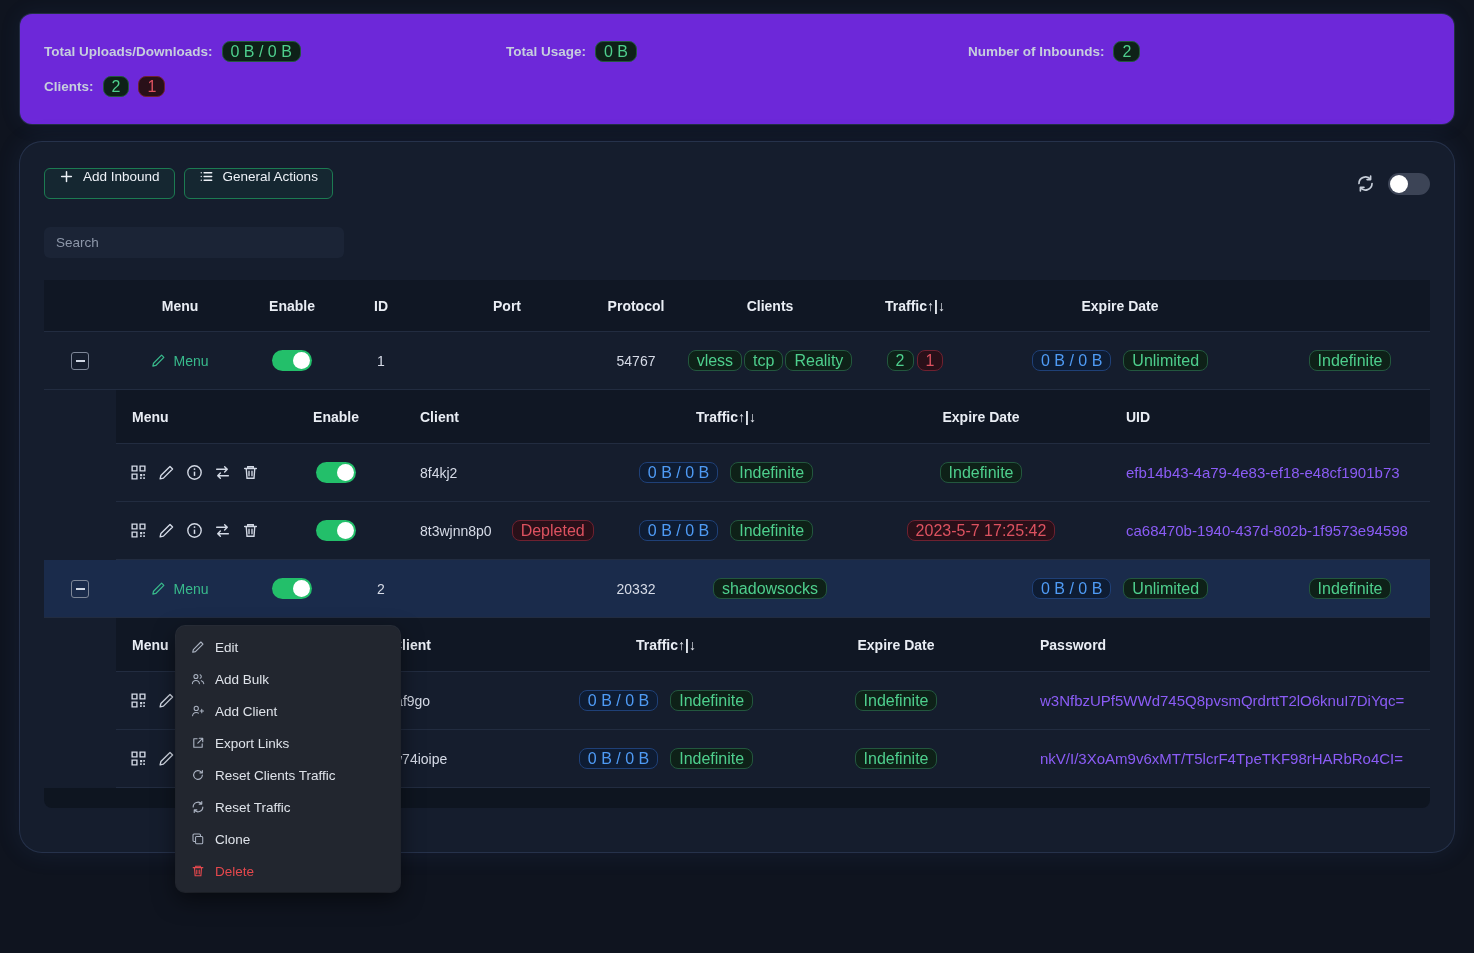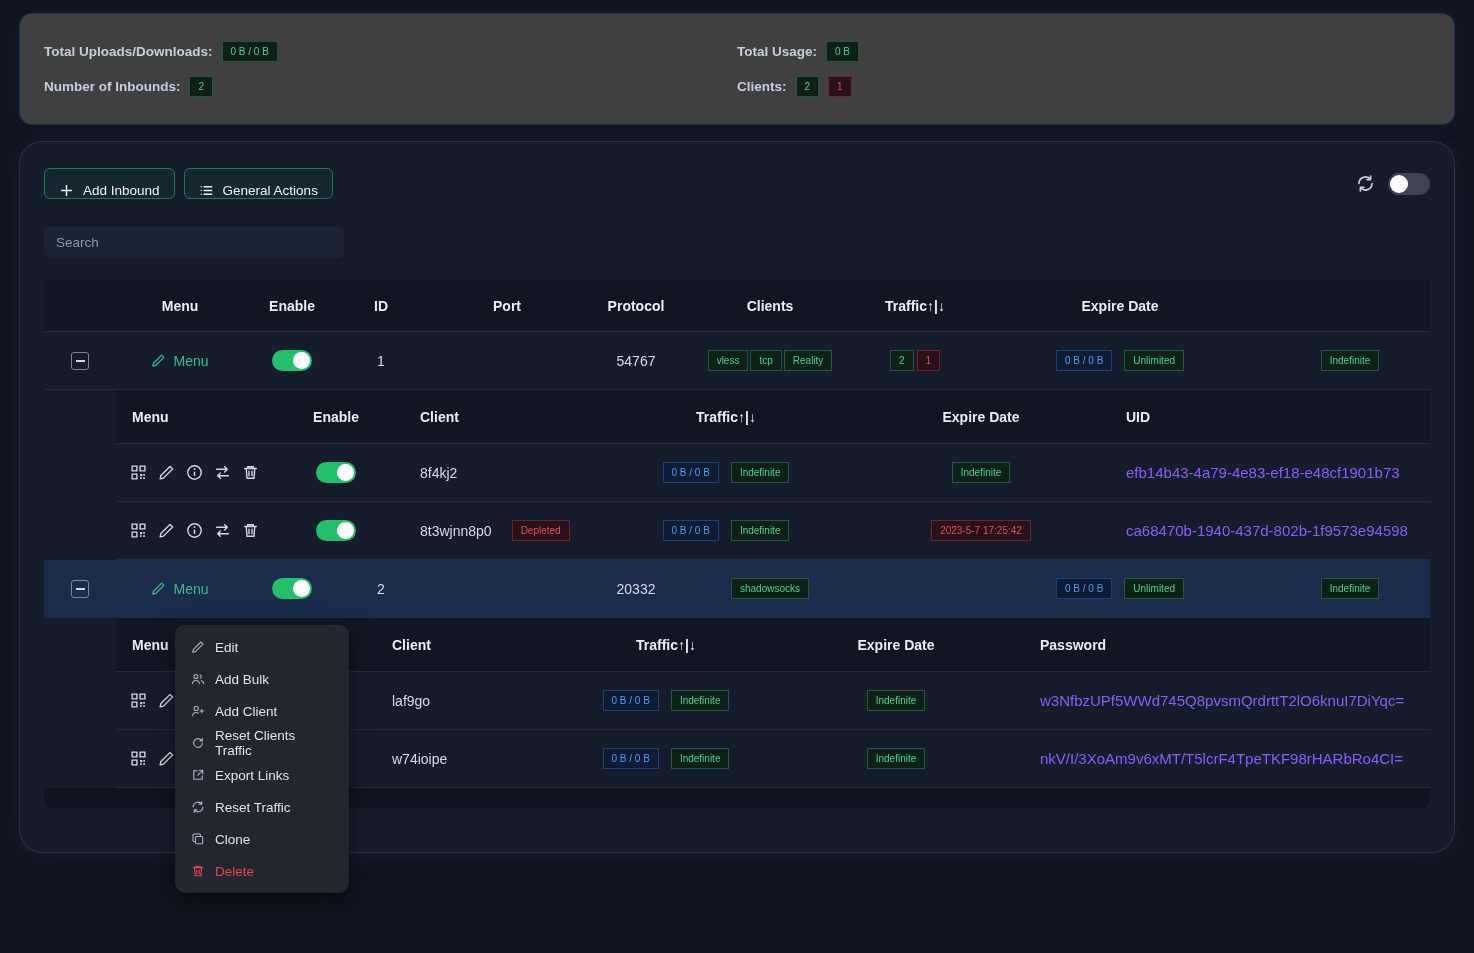--- a/index.html
+++ b/index.html
@@ -5,39 +5,39 @@
   *{box-sizing:border-box}
   html,body{margin:0;padding:0}
   body{
     width:1474px;height:953px;overflow:hidden;position:relative;
     background:#0f141f;color:#cfd6e3;
     font-family:"Liberation Sans","DejaVu Sans",sans-serif;font-size:14px;
   }
   
   .stats-card{
     margin:14px 20px 0;height:110px;padding:0 24px;
-    background:#404040;border-radius:12px;
+    background:#6d28d9;border-radius:12px;
     box-shadow:0 0 0 1px #232e45,0 0 22px rgba(70,110,190,.10);
-    display:grid;grid-template-columns:1fr 1fr;align-content:center;row-gap:14px;
+    display:grid;grid-template-columns:1fr 1fr 1fr;align-content:center;row-gap:14px;
   }
   .stat-row{display:flex;align-items:center;gap:9px;font-size:13.5px;font-weight:700;color:#c6cedd}
   
   .badge{display:inline-flex;align-items:center;white-space:nowrap;padding:1px 8px;
-    border-radius:0;font-size:10px;font-weight:400;border:1px solid;line-height:17px}
+    border-radius:8px;font-size:16px;font-weight:400;border:1px solid;line-height:17px}
   .badge-green{color:#4ecf8d;border-color:#23573e;background:#0e2118}
   .badge-blue{color:#4f9bf5;border-color:#1f4077;background:#0e1c33}
   .badge-red{color:#dd5260;border-color:#6e2130;background:#291019}
   
   .main-panel{
     position:relative;margin:18px 20px 0;height:710px;padding:26px 24px 0;
     background:#151d2d;border-radius:22px;
     box-shadow:0 0 0 1px #26324b,0 0 26px rgba(70,110,190,.13);
   }
   .toolbar{display:flex;align-items:center;gap:9px}
-  .btn{display:inline-flex;align-items:flex-end;gap:9px;height:31px;padding:0 14px;
+  .btn{display:inline-flex;align-items:flex-start;gap:9px;height:31px;padding:0 14px;
     background:rgba(27,130,84,.10);border:1px solid #1c7b52;border-radius:6px;
     color:#edf1f7;font-size:13.5px;font-family:inherit;cursor:pointer}
   .toolbar-right{margin-left:auto;display:flex;align-items:center;gap:13px}
   .refresh-icon{color:#c7ced9;display:inline-flex;cursor:pointer}
   .mode-switch{width:42px;height:22px;border-radius:11px;background:#3c4456;position:relative;cursor:pointer}
   .mode-knob{position:absolute;left:2px;top:2px;width:18px;height:18px;border-radius:50%;background:#fff}
   .search{display:block;margin-top:28px;width:300px;height:31px;background:#1b2436;border:none;
     border-radius:6px;padding:0 12px;color:#e4e9f2;font-size:13.5px;font-family:inherit;outline:none}
   .search::placeholder{color:#8d97a9}
   
@@ -60,21 +60,21 @@
   .icon-btn{background:none;border:none;padding:0;color:#d3d9e5;cursor:pointer;display:inline-flex}
   .switch{width:40px;height:21px;border-radius:11px;background:#23bf6a;position:relative;cursor:pointer;flex:none}
   .switch .knob{position:absolute;right:2px;top:2px;width:17px;height:17px;border-radius:50%;background:#fff}
   .expander{width:18px;height:18px;border:1px solid #7e8798;border-radius:3px;background:transparent;
     display:inline-flex;align-items:center;justify-content:center;cursor:pointer;padding:0}
   .minus{width:9px;height:2px;background:#cfd6e3;display:block}
   .menu-trigger{display:inline-flex;align-items:center;gap:7px;color:#38ba8c;font-size:14px;cursor:pointer}
   .mono{font-size:15px;color:#8b5cf6;white-space:nowrap}
   .tfoot{height:20px;background:#0e1520;border-radius:0 0 8px 8px}
   
-  .context-menu{position:absolute;left:176px;top:626px;width:172px;padding:5px 0;z-index:50;
+  .context-menu{position:absolute;left:176px;top:626px;width:224px;padding:5px 0;z-index:50;
     background:#22262f;border-radius:9px;
     box-shadow:0 8px 22px rgba(0,0,0,.5),0 0 0 1px #2b303b}
   .menu-item{display:flex;align-items:center;gap:10px;height:32px;padding:0 15px;
     font-size:13.5px;color:#dfe3ea;cursor:pointer}
   .menu-item .micon{display:inline-flex;color:#aab2c1}
   .menu-item.danger{color:#e5484d}
   .menu-item.danger .micon{color:#e5484d}
   svg{display:block}
 </style>
 </head>
@@ -466,32 +466,32 @@
         <svg width="14" height="14" viewBox="0 0 16 16" fill="none" stroke="currentColor" stroke-width="1.2" stroke-linecap="round">
           <circle cx="6" cy="5" r="2.4"></circle>
           <path d="M1.8 13.4c.3-2.4 2-3.8 4.2-3.8 1 0 1.9.3 2.6.8M12.3 6v4M10.3 8h4"></path>
         </svg>
       </span>
     <span>Add Client</span>
   </div>
   <div class="menu-item">
     <span class="micon">
         <svg width="14" height="14" viewBox="0 0 16 16" fill="none" stroke="currentColor" stroke-width="1.3" stroke-linecap="round" stroke-linejoin="round">
+          <path d="M7 3.2H3.2v9.6h9.6V9M9.4 2.6h4v4M13 3 7.8 8.2"></path>
+        </svg>
+      </span>
+    <span>Export Links</span>
+  </div>
+  <div class="menu-item">
+    <span class="micon">
+        <svg width="14" height="14" viewBox="0 0 16 16" fill="none" stroke="currentColor" stroke-width="1.3" stroke-linecap="round" stroke-linejoin="round">
           <path d="M13 8a5 5 0 1 1-1.4-3.5M13 2.8v2.8h-2.8"></path>
         </svg>
       </span>
     <span>Reset Clients Traffic</span>
-  </div>
-  <div class="menu-item">
-    <span class="micon">
-        <svg width="14" height="14" viewBox="0 0 16 16" fill="none" stroke="currentColor" stroke-width="1.3" stroke-linecap="round" stroke-linejoin="round">
-          <path d="M7 3.2H3.2v9.6h9.6V9M9.4 2.6h4v4M13 3 7.8 8.2"></path>
-        </svg>
-      </span>
-    <span>Export Links</span>
   </div>
   <div class="menu-item">
     <span class="micon">
         <svg width="14" height="14" viewBox="0 0 16 16" fill="none" stroke="currentColor" stroke-width="1.3" stroke-linecap="round" stroke-linejoin="round">
           <path d="M13.5 8a5.5 5.5 0 0 1-9.8 3.4M2.5 8a5.5 5.5 0 0 1 9.8-3.4M12.3 1.7v3h-3M3.7 14.3v-3h3"></path>
         </svg>
       </span>
     <span>Reset Traffic</span>
   </div>
   <div class="menu-item">

